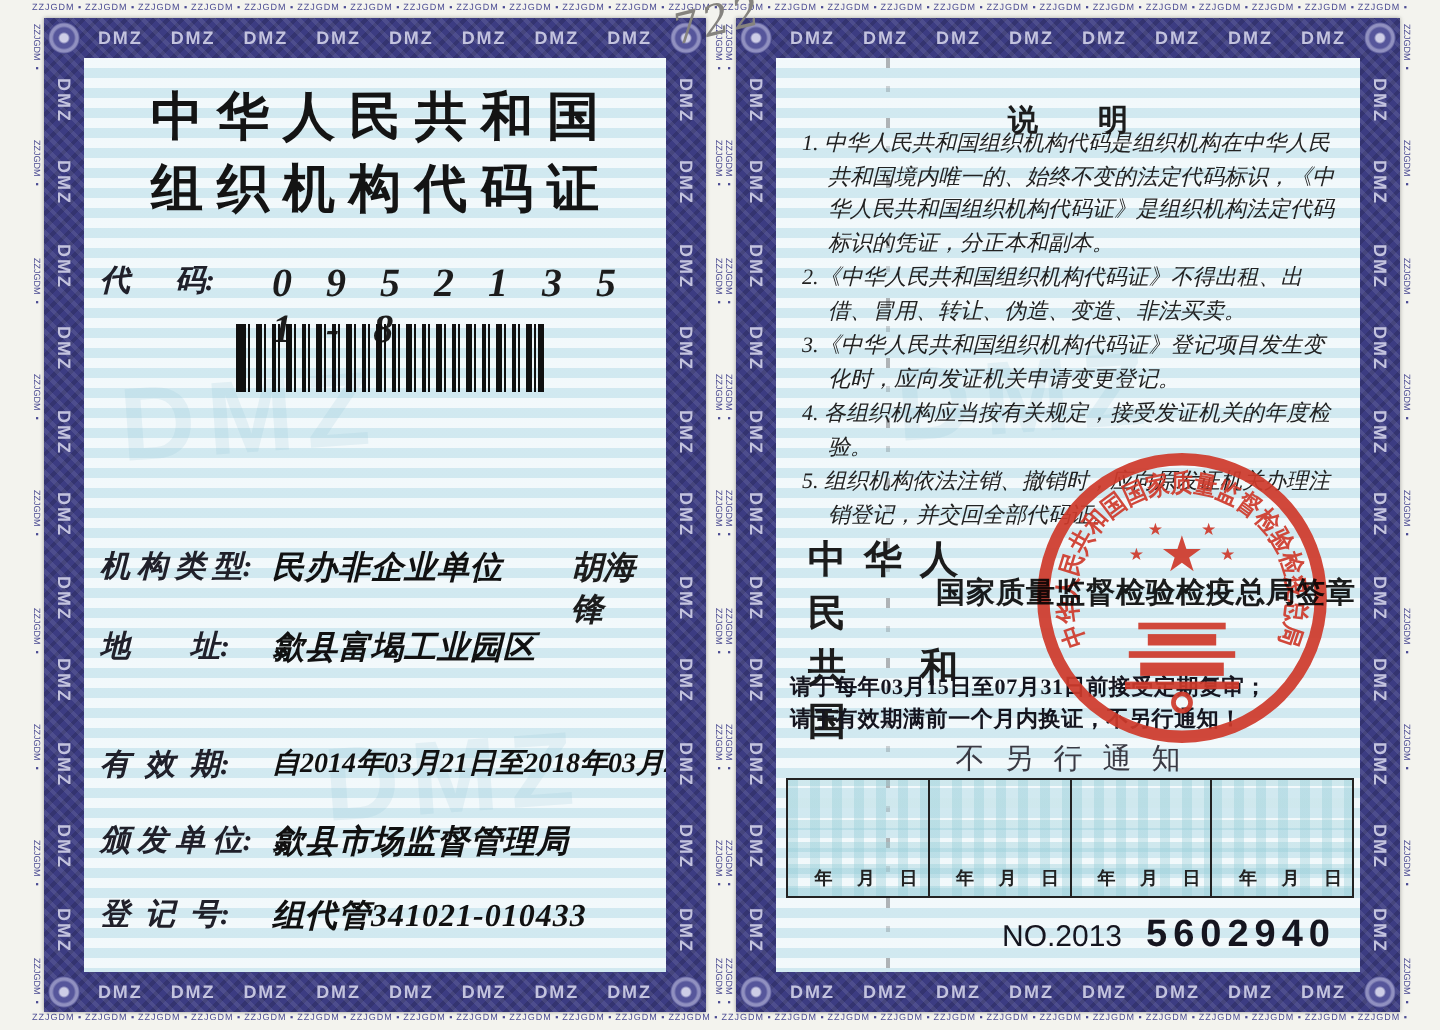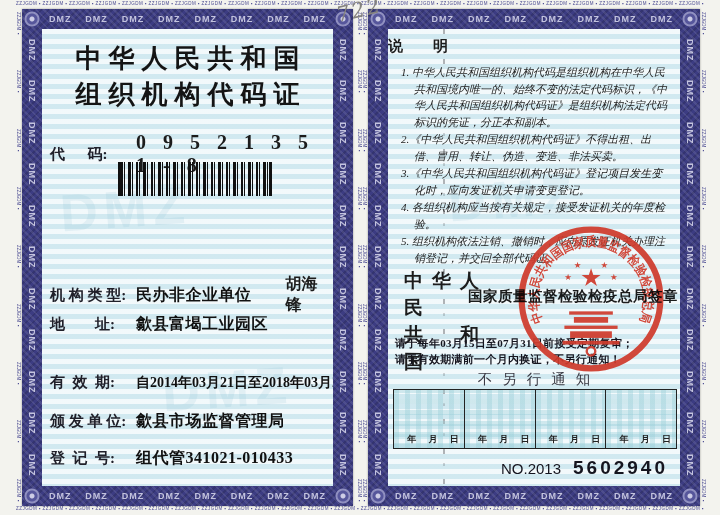--- a/index.html
+++ b/index.html
@@ -61,39 +61,39 @@
     overflow:hidden;
   }
   .watermark {
     position:absolute; font:bold 52px "Liberation Sans",sans-serif;
     color:rgba(130,185,205,.14); letter-spacing:6px; transform:rotate(-4deg);
     pointer-events:none;
   }
 
   
   .lp-title { position:absolute; left:0; right:0; text-align:center; font-weight:bold; font-size:26px; letter-spacing:7px; padding-left:7px; color:#141414; }
-  .row { position:absolute; left:8px; right:2px; display:flex; align-items:center; }
+  .row { position:absolute; left:8px; right:2px; display:flex; align-items:flex-start;font-style:italic; }
   .row .lbl { flex:none; width:86px; font-weight:bold; font-size:15px; white-space:pre; color:#20202a; }
   .row .val { font-weight:bold; font-size:16px; letter-spacing:.5px; color:#111; white-space:nowrap; }
   .row .val.small { font-size:14px; letter-spacing:0; }
   .row .extra { font-weight:bold; font-size:16px; margin-left:34px; }
   .code-val { font-weight:bold; font-size:20px; letter-spacing:6px; font-family:"Liberation Serif",serif; }
   .barcode {
     position:absolute; left:76px; top:133px; width:154px; height:34px;
     background:
       repeating-linear-gradient(90deg,#101010 0 2px,transparent 2px 3px,#101010 3px 4px,transparent 4px 7px,#101010 7px 10px,transparent 10px 11px,#101010 11px 12px,transparent 12px 15px);
     border-left:3px solid #101010; border-right:3px solid #101010;
   }
 
   
   .fold {
     position:absolute; left:55px; top:0; bottom:0; width:2px;
     background:repeating-linear-gradient(180deg, rgba(50,50,55,.35) 0 5px, transparent 5px 14px, rgba(50,50,55,.2) 14px 17px, transparent 17px 30px);
   }
-  .np-title { position:absolute; top:8px; left:0; right:0; font-weight:bold; font-size:15px; white-space:pre; }
+  .np-title { position:absolute; top:22px; left:0; right:0; text-align:center; font-weight:bold; font-size:15px; white-space:pre; }
   .notes { position:absolute; top:35px; left:13px; width:268px; font-size:11px; line-height:1.5; color:#222; font-style:italic; }
   .notes .note { padding-left:13px; text-indent:-13px; margin-bottom:1px; }
   .country { position:absolute; top:238px; left:16px; width:78px; font-weight:bold; font-size:19px; line-height:27px; letter-spacing:3px; text-align:justify; }
   .signature { position:absolute; top:258px; left:80px; font-weight:bold; font-size:14.5px; letter-spacing:.5px; white-space:nowrap; z-index:3; mix-blend-mode:multiply; }
   .seal { position:absolute; top:194px; left:127px; width:152px; height:152px; z-index:2; opacity:.92; }
   .review { position:absolute; left:7px; font-weight:bold; font-size:11px; letter-spacing:.3px; white-space:nowrap; color:#15151f; }
   .review.l1 { top:307px; } .review.l2 { top:323px; }
   .annual-title { position:absolute; top:341px; left:0; right:0; text-align:center; font-size:14.5px; letter-spacing:10px; padding-left:10px; color:#3a3a44; }
   .annual-table { position:absolute; top:360px; left:5px; width:284px; height:60px; display:flex; border:1px solid #222; }
   .annual-cell {

